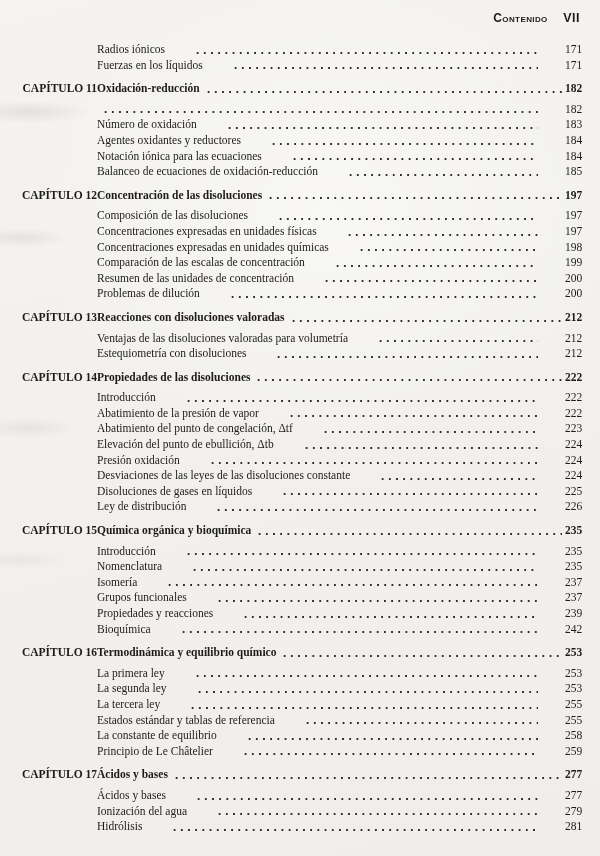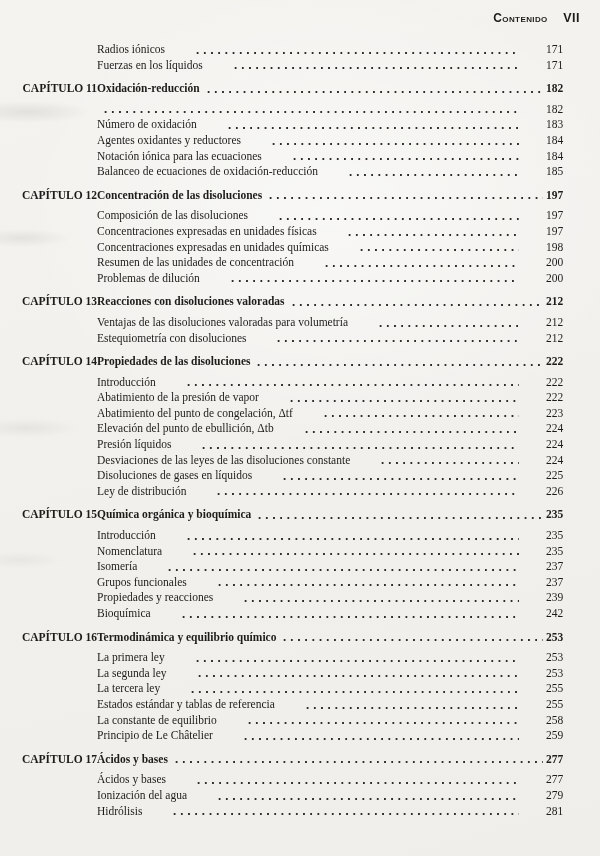--- a/index.html
+++ b/index.html
@@ -5,21 +5,21 @@
   html, body {
     margin: 0;
     padding: 0;
     background: #e8e7e4;
   }
   .page {
     position: relative;
     width: 600px;
     height: 856px;
     box-sizing: border-box;
-    padding: 42px 24px 0 14px;
+    padding: 42px 5px 0 14px;
     overflow: hidden;
     color: #1d1c1a;
     font-family: "Liberation Serif", serif;
     background-color: #f2f1ee;
     background-image:
       radial-gradient(ellipse 90px 16px at 28px 112px, rgba(120,115,105,0.14), rgba(0,0,0,0) 70%),
       radial-gradient(ellipse 70px 13px at 22px 238px, rgba(120,115,105,0.12), rgba(0,0,0,0) 70%),
       radial-gradient(ellipse 75px 14px at 26px 428px, rgba(120,115,105,0.10), rgba(0,0,0,0) 70%),
       radial-gradient(ellipse 60px 12px at 20px 560px, rgba(120,115,105,0.08), rgba(0,0,0,0) 70%),
       radial-gradient(ellipse 420px 320px at 55% 25%, rgba(255,255,255,0.45), rgba(0,0,0,0) 75%),
@@ -145,20 +145,25 @@
       <span class="title">Concentraciones expresadas en unidades físicas</span>
       <span class="dots"></span>
       <span class="pagenum">197</span>
     </div>
       <div class="row section">
       <span class="title">Concentraciones expresadas en unidades químicas</span>
       <span class="dots"></span>
       <span class="pagenum">198</span>
     </div>
       <div class="row section">
+      <span class="title">Comparación de las escalas de concentración</span>
+      <span class="dots"></span>
+      <span class="pagenum">199</span>
+    </div>
+      <div class="row section">
       <span class="title">Resumen de las unidades de concentración</span>
       <span class="dots"></span>
       <span class="pagenum">200</span>
     </div>
       <div class="row section">
       <span class="title">Problemas de dilución</span>
       <span class="dots"></span>
       <span class="pagenum">200</span>
     </div>
       <div class="row chapter">
@@ -197,21 +202,21 @@
       <span class="title">Abatimiento del punto de congelación, Δtf</span>
       <span class="dots"></span>
       <span class="pagenum">223</span>
     </div>
       <div class="row section">
       <span class="title">Elevación del punto de ebullición, Δtb</span>
       <span class="dots"></span>
       <span class="pagenum">224</span>
     </div>
       <div class="row section">
-      <span class="title">Presión líquidos</span>
+      <span class="title">Presión oxidación</span>
       <span class="dots"></span>
       <span class="pagenum">224</span>
     </div>
       <div class="row section">
       <span class="title">Desviaciones de las leyes de las disoluciones constante</span>
       <span class="dots"></span>
       <span class="pagenum">224</span>
     </div>
       <div class="row section">
       <span class="title">Disoluciones de gases en líquidos</span>

